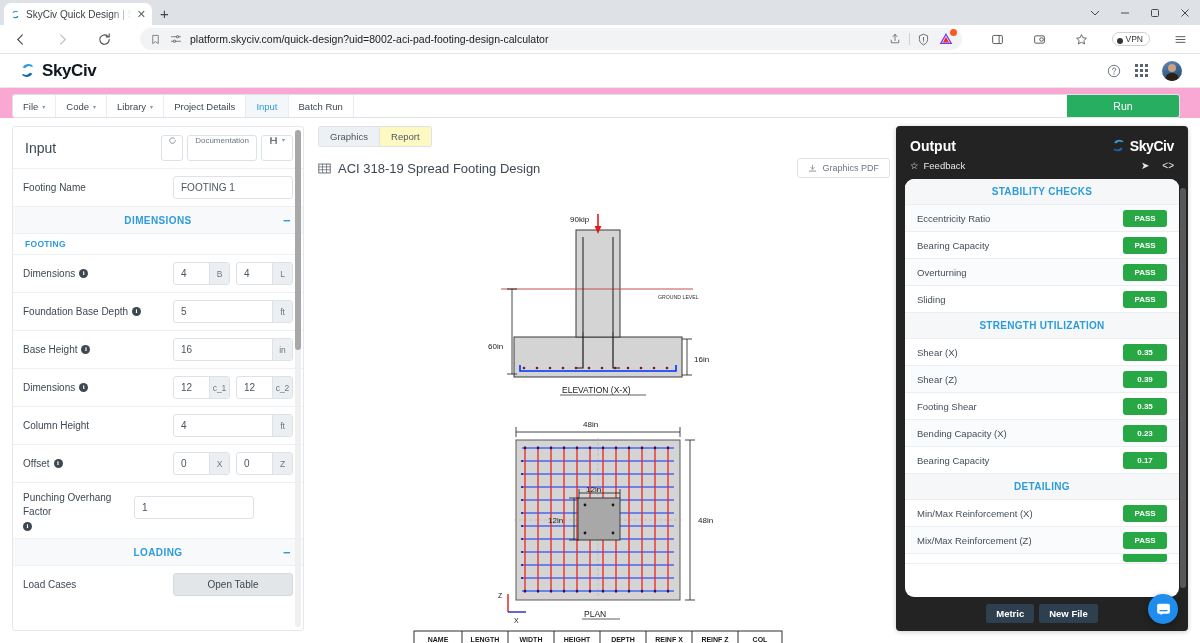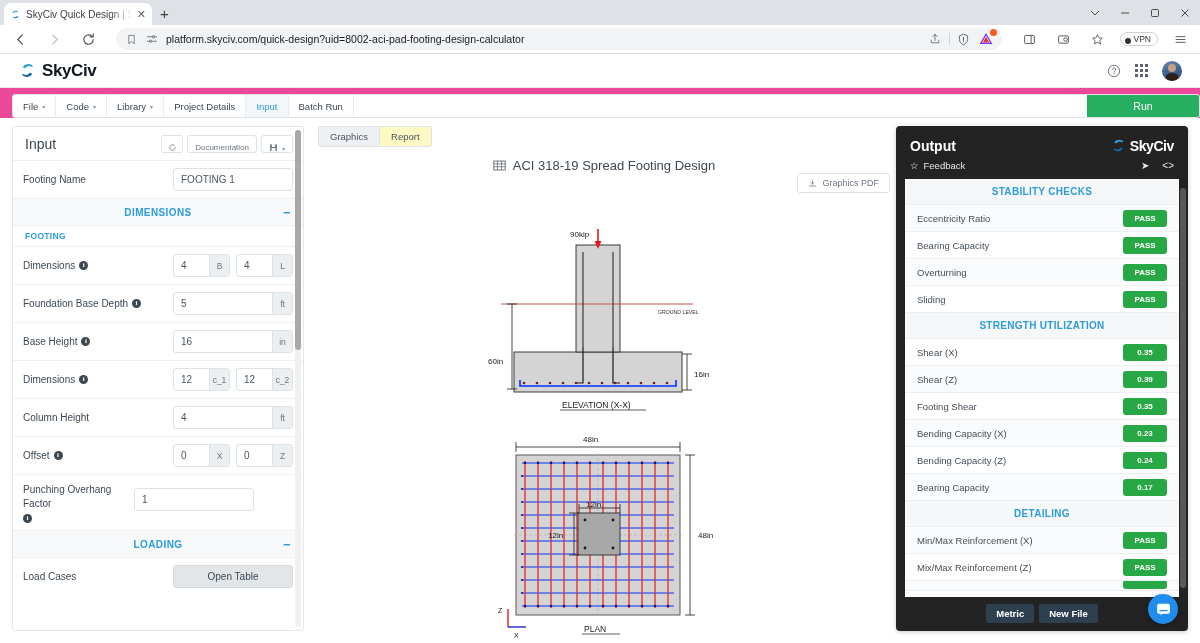--- a/index.html
+++ b/index.html
@@ -35,21 +35,21 @@
     display: flex; align-items: center; gap: 0;
   }
   .win-btn {
     width: 30px; height: 25px; display: flex; align-items: center;
     justify-content: center; font-size: 11px; color: #4a4a4a; cursor: pointer;
   }
   .win-btn svg { display:block; }
 
   .browser-navbar {
     height: 29px; background: #ffffff; display: flex; align-items: center;
-    padding: 0 8px; gap: 10px; border-bottom: 1px solid #e3e3e3;
+    padding: 0 8px; gap: 18px; border-bottom: 1px solid #e3e3e3;
   }
   .nav-icon {
     width: 24px; height: 24px; display: flex; align-items: center;
     justify-content: center; color: #4b4b4b; cursor: pointer; flex-shrink:0;
   }
   .nav-icon.disabled { color: #bdbdbd; }
   .omnibox {
     flex: 1; height: 22px; background: #f1f3f4; border-radius: 12px;
     display: flex; align-items: center; padding: 0 8px; gap: 7px;
     margin: 0 6px; min-width: 0;
@@ -88,21 +88,21 @@
   .avatar::after{
     content:''; position:absolute; bottom:-2px; left:50%; transform:translateX(-50%);
     width:13px; height:10px; border-radius:50% 50% 0 0; background:#2b2018;
   }
   .avatar::before{
     content:''; position:absolute; top:3px; left:50%; transform:translateX(-50%);
     width:8px; height:8px; border-radius:50%; background:#c8a184; z-index:2;
   }
 
   
-  .app-body { padding: 6px 0 0 12px; background:#ec4899; }
+  .app-body { padding: 6px 20px 0 12px; background:#f9a8d4; }
   .menubar {
     height: 24px; border: 1px solid #dfe3e8; border-radius: 3px;
     display: flex; align-items: stretch; background: #fff; overflow:hidden;
   }
   .menu-item {
     display: flex; align-items: center; gap: 4px; padding: 0 10px;
     font-size: 9.5px; color: #3d4852; border-right: 1px solid #e9edf1; cursor: pointer;
   }
   .menu-item.active { color: #2d9cdb; background: #f4f7f9; }
   .menu-item .caret { font-size: 6px; color: #8c97a1; }
@@ -123,21 +123,21 @@
     width: 292px; background: #fff; border: 1px solid #e4e8ec;
     border-radius: 3px; position: relative; overflow: hidden; flex-shrink:0;
   }
   .input-head {
     display: flex; align-items: center; padding: 8px 10px 7px 12px;
   }
   .input-title { font-size: 14px; color: #3d4852; }
   .input-head-btns { margin-left: auto; display: flex; gap: 4px; }
   .hbtn {
     border: 1px solid #dde2e6; border-radius: 3px; background:#fff;
-    height: 18px; display: flex; align-items: flex-end; justify-content: center;
+    height: 26px; display: flex; align-items: flex-start; justify-content: center;
     font-size: 8px; color: #6b7680; padding: 0 7px; cursor: pointer; gap:4px;
   }
   .row {
     display: flex; align-items: center; border-top: 1px solid #edf0f2;
     padding: 7px 10px; min-height: 32px; gap: 6px;
   }
   .row-label { font-size: 10px; color: #3d4852; flex: 1; display:flex; align-items:center; gap:4px; flex-wrap:wrap;}
   .info-i {
     width: 9px; height: 9px; border-radius: 50%; background: #3d4852;
     color: #fff; font-size: 7px; line-height: 9px; text-align: center;
@@ -190,21 +190,21 @@
 
   
   .panel-center { flex: 1; padding: 0 6px 0 14px; min-width:0; position:relative; }
   .tabs-row { display: flex; gap: 0; }
   .gtab {
     font-size: 9.5px; padding: 4px 11px; border: 1px solid #dfe3e8;
     color: #4a5560; cursor: pointer; background: #fff;
   }
   .gtab:first-child { border-radius: 3px 0 0 3px; background: #eef1f3; }
   .gtab:last-child { border-radius: 0 3px 3px 0; border-left: none; background: #fef9c3; }
-  .graphics-title-row { display: flex; align-items: center; margin-top: 11px; flex-direction: column; }
+  .graphics-title-row { display: flex; align-items: center; margin-top: 11px; }
   .graphics-title { font-size: 13px; color: #3d4852; display: flex; align-items: center; gap: 7px; }
   .pdf-btn {
     margin-left: auto; border: 1px solid #dfe3e8; border-radius: 3px;
     background: #fff; font-size: 9px; color: #6b7680; padding: 4px 10px;
     display: flex; align-items: center; gap: 5px; cursor: pointer;
   }
   .drawings { margin-top: 4px; }
 
   
   .panel-output {
@@ -215,20 +215,21 @@
   .out-head { display: flex; align-items: center; padding: 11px 14px 6px 14px; }
   .out-title { font-size: 14px; font-weight: bold; color: #fff; }
   .out-brand { margin-left: auto; display: flex; align-items: center; gap: 3px; }
   .out-brand-name { color: #fff; font-size: 14px; font-weight: bold; letter-spacing: -0.4px; }
   .out-sub { display: flex; align-items: center; padding: 0 14px 8px 14px; }
   .feedback { color: #e8e8e8; font-size: 9.5px; display: flex; align-items: center; gap: 5px; cursor:pointer; }
   .out-sub-icons { margin-left: auto; display: flex; gap: 13px; color: #e8e8e8; font-size: 10px; }
   .out-scroll {
     background: #fff; margin: 0 9px; flex: 1; overflow: hidden;
     position: relative;
+    border-radius: 9px;
   }
   .out-section {
     background: #f6f7f8; text-align: center; font-size: 10px; color: #2d9cdb;
     font-weight: bold; padding: 7px 0; letter-spacing: .3px;
     border-bottom: 1px solid #eceff1;
   }
   .out-row {
     display: flex; align-items: center; padding: 5px 12px; height: 27px;
     border-bottom: 1px solid #eceff1;
   }
@@ -857,24 +858,20 @@
       </div>
       <div class="out-row">
         <span class="out-row-label">Footing Shear</span>
         <span class="badge">0.35</span>
       </div>
       <div class="out-row">
         <span class="out-row-label">Bending Capacity (X)</span>
         <span class="badge">0.23</span>
       </div>
       <div class="out-row">
-        <span class="out-row-label">Bending Capacity (Z)</span>
-        <span class="badge">0.24</span>
-      </div>
-      <div class="out-row">
         <span class="out-row-label">Bearing Capacity</span>
         <span class="badge">0.17</span>
       </div>
 
       <div class="out-section">DETAILING</div>
       <div class="out-row">
         <span class="out-row-label">Min/Max Reinforcement (X)</span>
         <span class="badge">PASS</span>
       </div>
       <div class="out-row">

